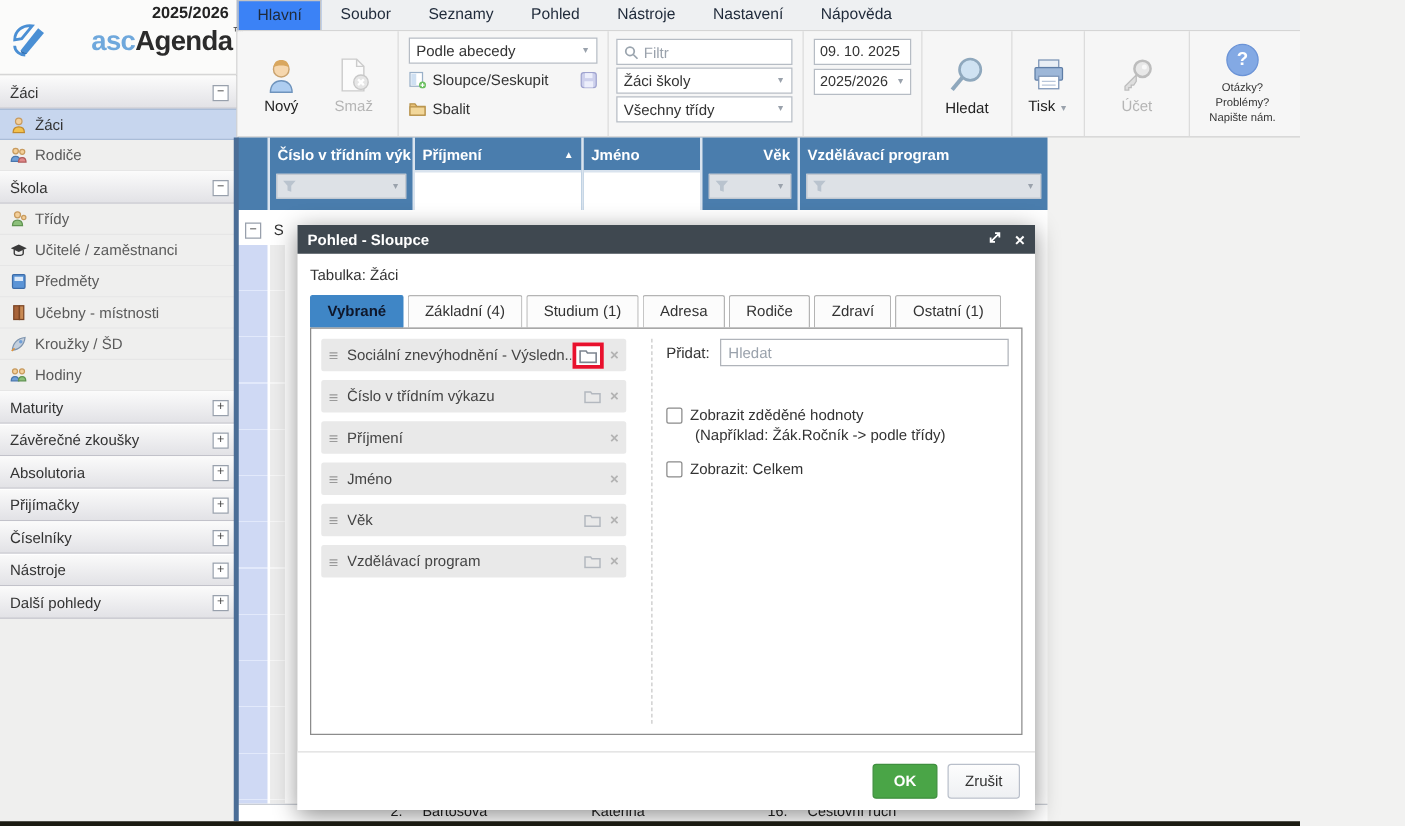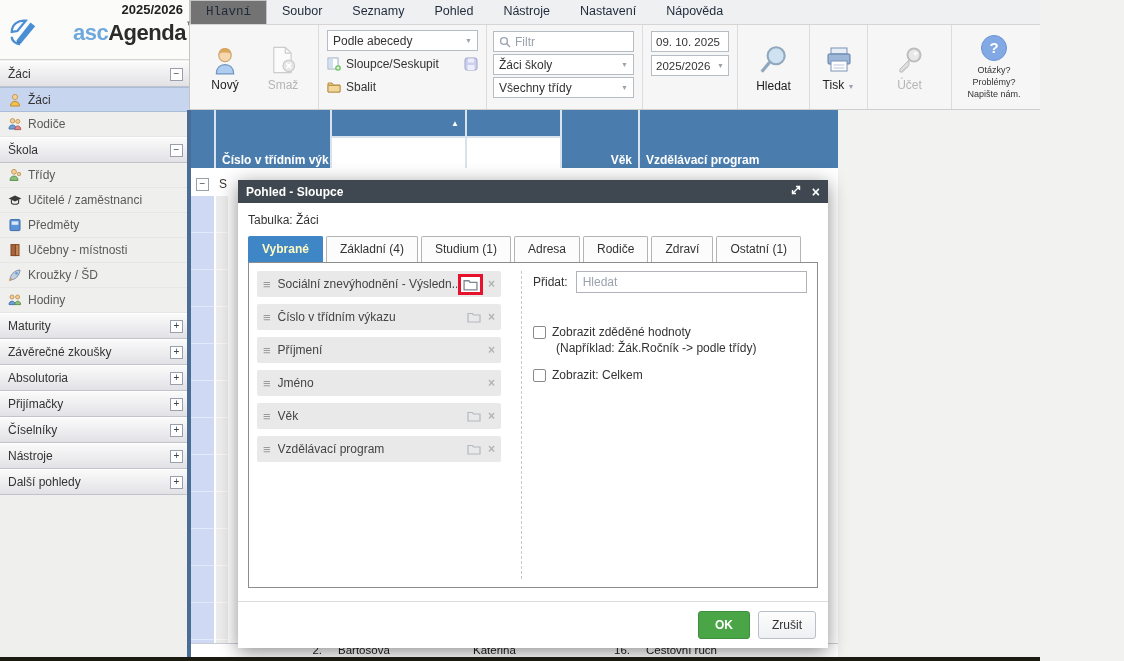--- a/index.html
+++ b/index.html
@@ -24,21 +24,21 @@
   .nav-item.selected { background:#c7d6ee; border-top:1px solid #aabdd8; border-bottom:1px solid #aabdd8; color:#333; }
   .nav-item svg { flex:0 0 auto; }
 
   .splitter { position:absolute; left:187px; top:110px; width:4px; height:547px; background:#4a6d96; }
 
   
   .main { position:absolute; left:190px; top:0; width:934px; height:661px; }
 
   .menubar { position:absolute; left:0; top:0; width:934px; height:25px; background:#eef0f2; border-bottom:1px solid #d5d5d5; display:flex; }
   .mtab { padding:0 15px; line-height:23px; color:#1f2a3a; font-size:12.5px; }
-  .mtab.active { background:#737373; border:1px solid #c4c4c4; border-bottom:none; line-height:22px;font-family:Liberation Mono, monospace; }
+  .mtab.active { background:#3b82f6; border:1px solid #c4c4c4; border-bottom:none; line-height:22px; }
 
   .toolbar { position:absolute; left:0; top:25px; width:934px; height:85px; background:#f6f6f6; border-bottom:1px solid #cfcfcf; display:flex; align-items:stretch; }
   .tgroup { border-right:1px solid #dcdcdc; display:flex; }
   .bigbtn { width:58px; display:flex; flex-direction:column; align-items:center; justify-content:center; gap:3px; padding-top:2px; }
   .bigbtn .blabel { font-size:12px; color:#222; }
   .bigbtn.disabled .blabel { color:#b5b5b5; }
   .g2 { flex-direction:column; padding:5px 8px 0 8px; width:168px; }
   .combo { height:21px; background:#fff; border:1px solid #b6bcc4; display:flex; align-items:center; padding:0 5px; color:#333; }
   .combo .arr { margin-left:auto; font-size:7px; color:#9aa2ac; }
   .tool-line { display:flex; align-items:center; gap:5px; height:20px; margin-top:3px; color:#333; }
@@ -49,21 +49,21 @@
   .g4 { flex-direction:column; padding:6px 8px 0 8px; width:95px; }
   .g4 .combo { margin-bottom:3px; font-size:11.5px; padding:0 4px; }
   .helpbox { width:84px; display:flex; flex-direction:column; align-items:center; justify-content:center; gap:2px; }
   .helpbox .hline { font-size:9px; color:#333; line-height:10px; }
   .qcircle { width:26px; height:26px; border-radius:50%; background:#83a9e4; border:1px solid #6b93d6; color:#fff; font-weight:bold; font-size:15px; text-align:center; line-height:24px; margin-bottom:2px; }
 
   
   .thead { position:absolute; left:0; top:110px; width:648px; height:58px; background:#4a7dad; display:flex; }
   .th { height:58px; border-left:2px solid #d9e3ee; position:relative; }
   .th:first-child { border-left:none; }
-  .th .tlabel { display:block; height:26px; line-height:28px; padding:0 6px; color:#fff; font-weight:bold; font-size:12px; white-space:nowrap; overflow:hidden;margin-top:36px; }
+  .th .tlabel { display:block; height:26px; line-height:28px; padding:0 6px; color:#fff; font-weight:bold; font-size:12px; white-space:nowrap; overflow:hidden; }
   .th .tlabel.right { text-align:right; }
   .sortarr { position:absolute; right:6px; top:9px; font-size:8px; color:#fff; }
   .fcombo { margin:3px 5px; height:20px; background:#dde1e6; border:1px solid #c2c8d0; display:flex; align-items:center; padding:0 4px; }
   .fcombo .arr { margin-left:auto; font-size:7px; color:#9aa2ac; }
   .fwhite { position:absolute; left:0; right:0; top:26px; bottom:0; background:#fff; border-top:2px solid #d9e3ee; }
   .tbody-bg { position:absolute; left:0; top:168px; width:648px; height:475px; background:#fff; }
   .group-row { position:absolute; left:0; top:172px; height:24px; display:flex; align-items:center; gap:10px; padding-left:6px; color:#333; }
   .rowstrip-num { position:absolute; left:0; top:196px; width:24px; height:447px;
      background:repeating-linear-gradient(to bottom,#cfd9f4 0 36px,#e2e9fb 36px 37px); }
   .rowstrip-gray { position:absolute; left:26px; top:196px; width:12px; height:447px;
@@ -75,21 +75,21 @@
   
   .dialog { position:absolute; left:238px; top:180px; width:590px; height:468px; background:#fff; box-shadow:0 4px 18px rgba(0,0,0,.45); display:flex; flex-direction:column; }
   .dtitle { height:24px; background:#3f4850; color:#fff; font-weight:bold; display:flex; align-items:center; padding:0 8px; }
   .dtitle .dtext { flex:1; }
   .dticon { margin-left:10px; color:#fff; }
   .dclose { font-size:14px; font-weight:bold; line-height:14px; }
   .dbody { flex:1; padding:6px 10px 0 10px; }
   .dsub { margin:4px 0 9px 0; color:#333; }
   .dtabs { display:flex; gap:3px; height:26px; }
   .dtab { padding:0 13px; line-height:24px; background:#fcfcfc; border:1px solid #b4b4b4; border-bottom:none; border-radius:2px 2px 0 0; color:#333; }
-  .dtab.active { background:#3f86c6; border-color:#3f86c6; color:#fef9c3; font-weight:bold; }
+  .dtab.active { background:#3f86c6; border-color:#3f86c6; color:#0f172a; font-weight:bold; }
   .dbox { position:relative; border:1px solid #8c8c8c; height:326px; padding:8px; }
   .dlist { width:244px; }
   .ditem { display:flex; align-items:center; height:26px; margin-bottom:7px; background:#e9e9e9; border-radius:2px; padding:0 6px; }
   .dhandle { color:#9a9a9a; font-size:13px; margin-right:7px; }
   .dilabel { flex:1; color:#444; white-space:nowrap; overflow:hidden; }
   .difolder { display:inline-flex; margin:0 3px; }
   .dix { color:#b3b3b3; font-weight:bold; font-size:12px; margin-left:4px; }
   .redbox { display:inline-flex; border:3px solid #e8112d; padding:1px 2px; margin:0 1px; background:#fff; }
   .ddivider { position:absolute; left:272px; top:8px; bottom:8px; border-left:1px dashed #c8c8c8; }
   .dright { position:absolute; left:284px; top:8px; right:10px; }

